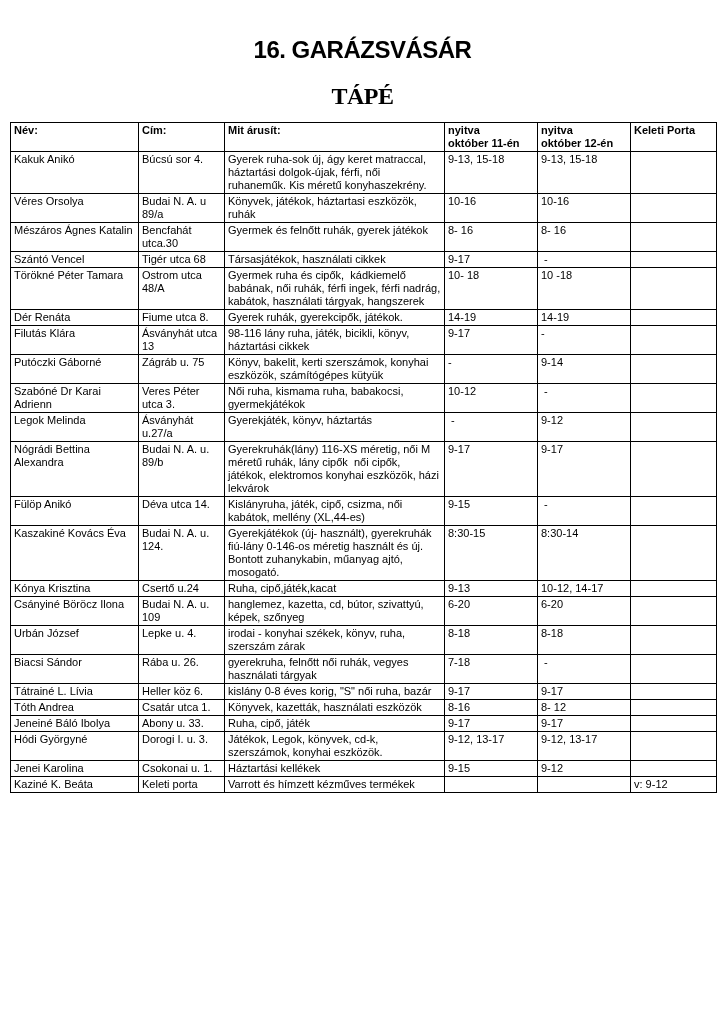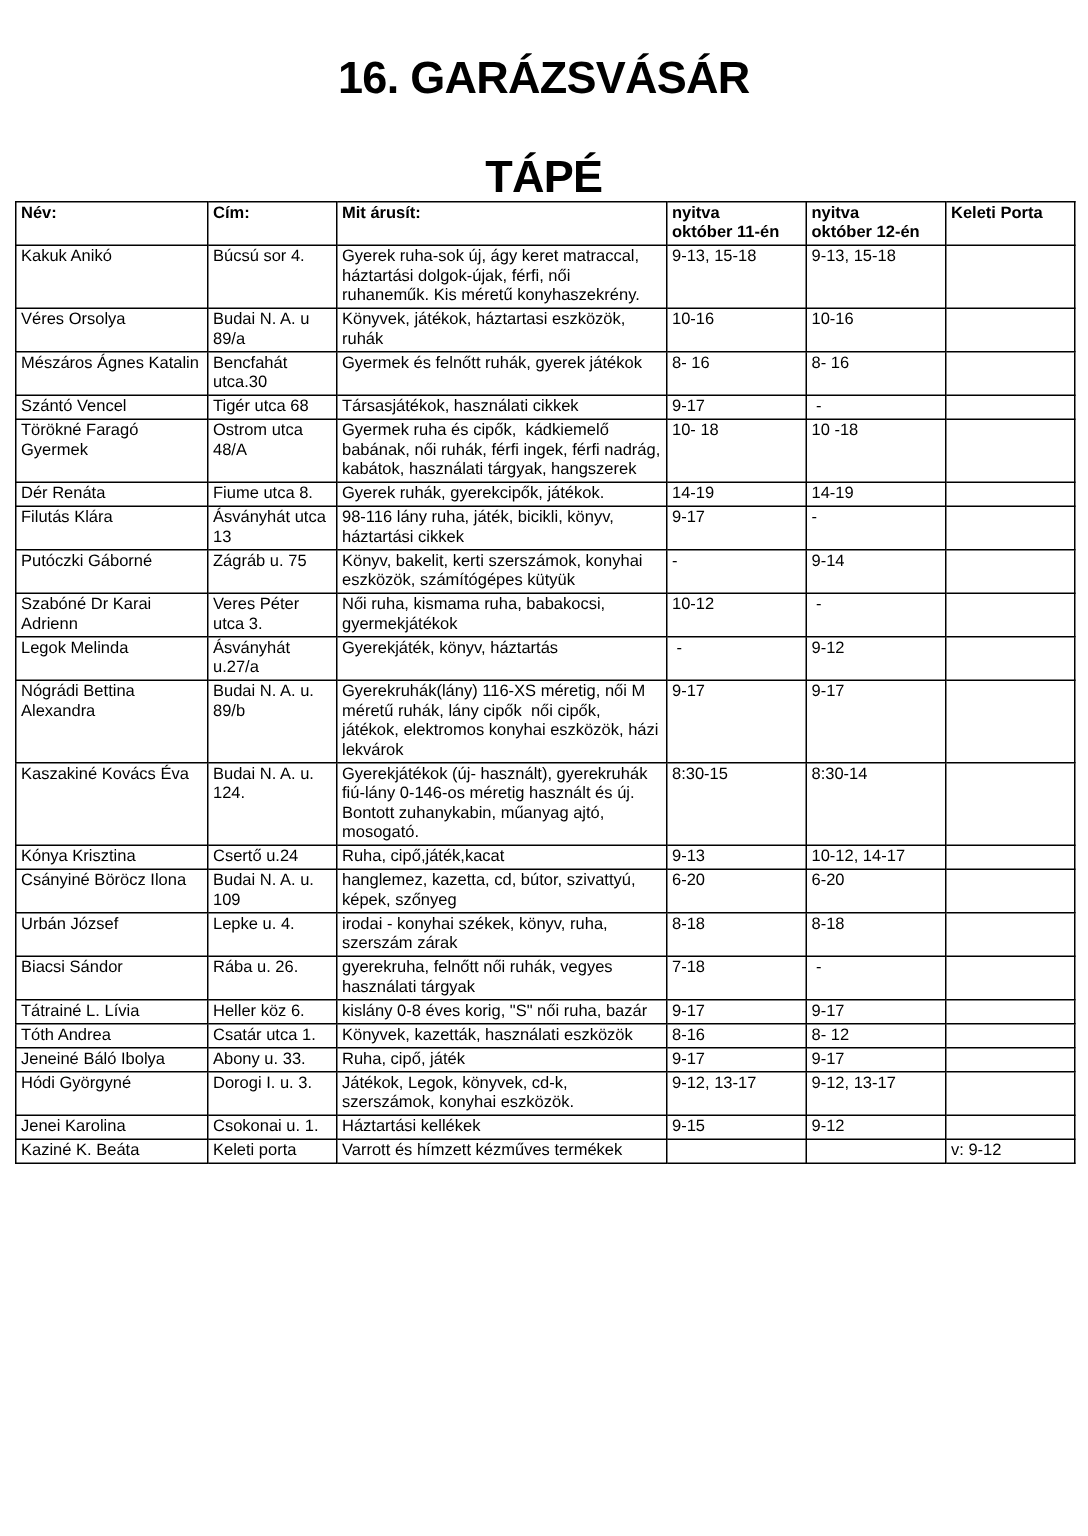--- a/index.html
+++ b/index.html
@@ -14,33 +14,34 @@
     width: 725px;
     height: 1024px;
     background: #ffffff;
     overflow: hidden;
   }
   .title-block {
     padding-top: 38px;
     text-align: center;
   }
   .title-line {
-    font-size: 30px;
+    font-size: 24px;
     font-weight: bold;
     line-height: 1.0;
     letter-spacing: -0.5px;
   }
   .title-line + .title-line {
-    margin-top: 36px;
+    margin-top: 22px;
+    font-family: Liberation Serif, serif;
   }
   table.sale-table {
     border-collapse: collapse;
     table-layout: fixed;
     width: 706px;
-    margin: 0 0 0 10px;
+    margin: 14px 0 0 10px;
   }
   table.sale-table th,
   table.sale-table td {
     border: 1px solid #000000;
     vertical-align: top;
     text-align: left;
     font-size: 11px;
     line-height: 13px;
     padding: 1px 3px;
     white-space: pre-wrap;
@@ -114,21 +115,21 @@
         </tr>
         <tr>
           <td>Szántó Vencel</td>
           <td>Tigér utca 68</td>
           <td>Társasjátékok, használati cikkek</td>
           <td>9-17</td>
           <td> -</td>
           <td></td>
         </tr>
         <tr>
-          <td>Törökné Faragó Gyermek</td>
+          <td>Törökné Péter Tamara</td>
           <td>Ostrom utca 48/A</td>
           <td>Gyermek ruha és cipők,  kádkiemelő babának, női ruhák, férfi ingek, férfi nadrág, kabátok, használati tárgyak, hangszerek</td>
           <td>10- 18</td>
           <td>10 -18</td>
           <td></td>
         </tr>
         <tr>
           <td>Dér Renáta</td>
           <td>Fiume utca 8.</td>
           <td>Gyerek ruhák, gyerekcipők, játékok.</td>
@@ -170,20 +171,28 @@
         </tr>
         <tr>
           <td>Nógrádi Bettina Alexandra</td>
           <td>Budai N. A. u. 89/b</td>
           <td>Gyerekruhák(lány) 116-XS méretig, női M méretű ruhák, lány cipők  női cipők, játékok, elektromos konyhai eszközök, házi lekvárok</td>
           <td>9-17</td>
           <td>9-17</td>
           <td></td>
         </tr>
         <tr>
+          <td>Fülöp Anikó</td>
+          <td>Déva utca 14.</td>
+          <td>Kislányruha, játék, cipő, csizma, női kabátok, mellény (XL,44-es)</td>
+          <td>9-15</td>
+          <td> -</td>
+          <td></td>
+        </tr>
+        <tr>
           <td>Kaszakiné Kovács Éva</td>
           <td>Budai N. A. u. 124.</td>
           <td>Gyerekjátékok (új- használt), gyerekruhák fiú-lány 0-146-os méretig használt és új. Bontott zuhanykabin, műanyag ajtó, mosogató.</td>
           <td>8:30-15</td>
           <td>8:30-14</td>
           <td></td>
         </tr>
         <tr>
           <td>Kónya Krisztina</td>
           <td>Csertő u.24</td>

